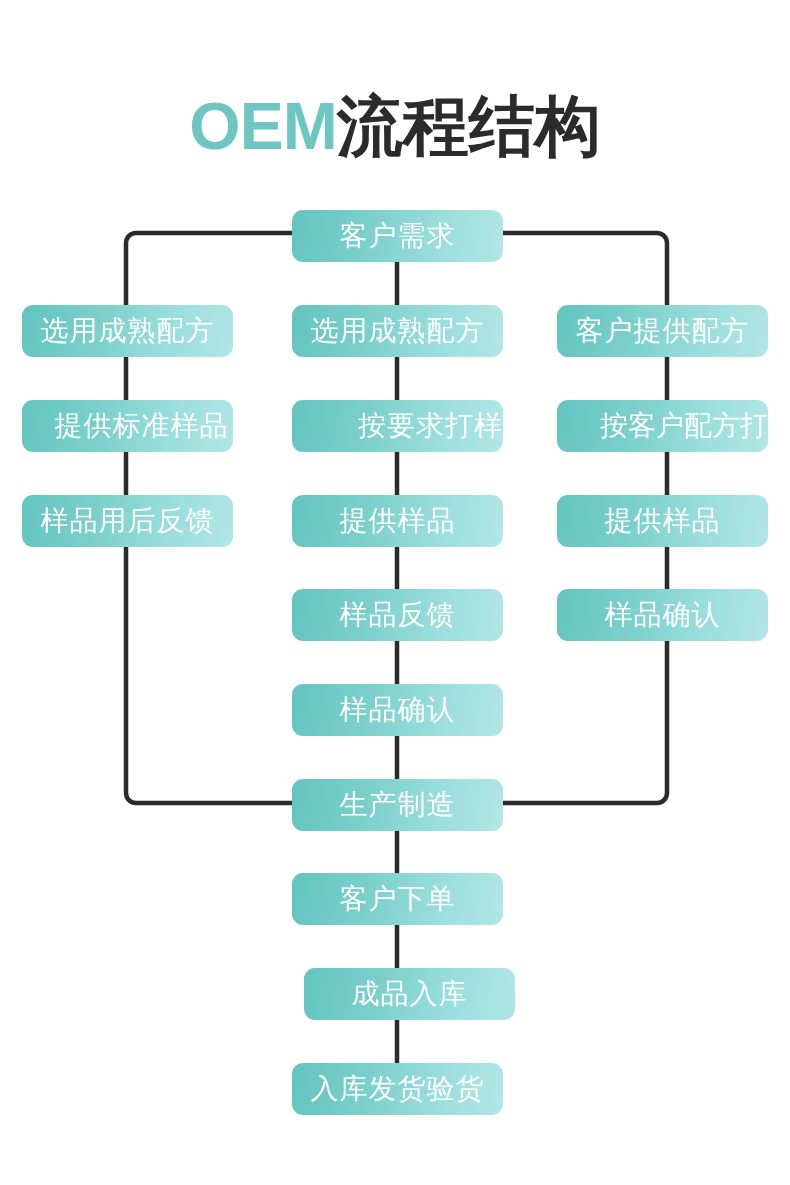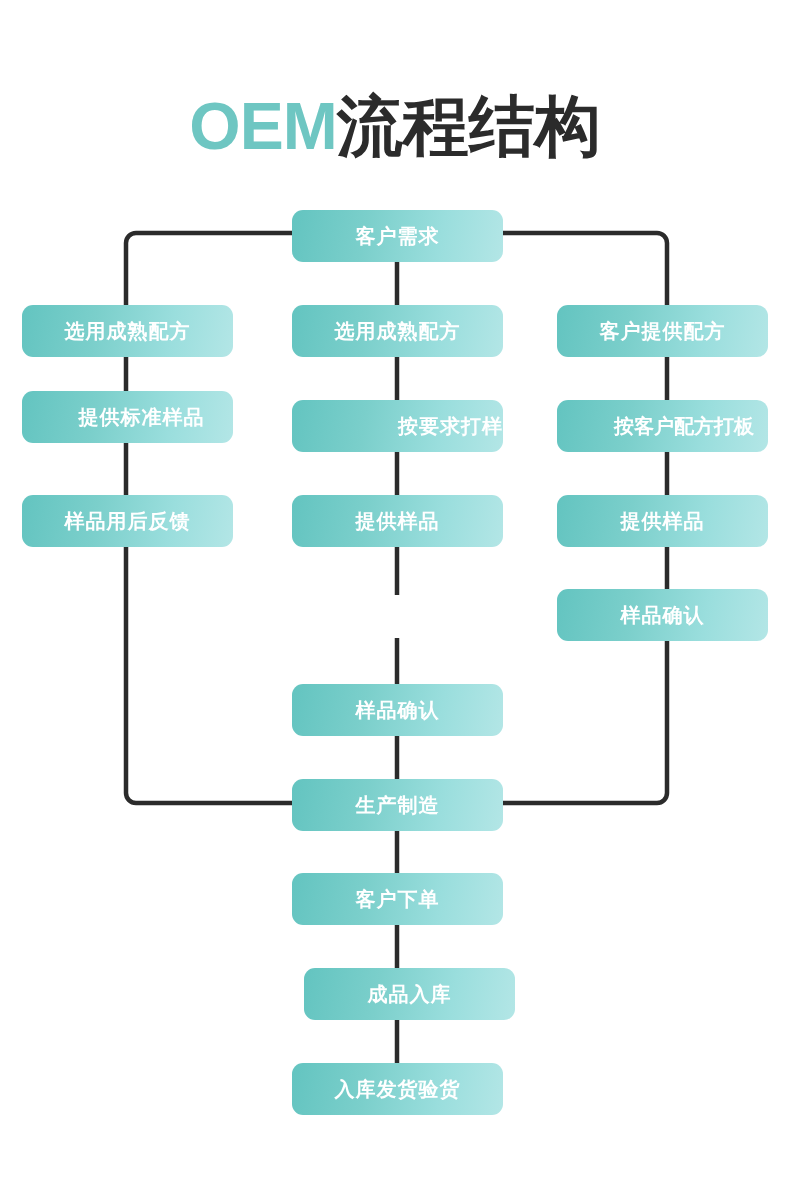--- a/index.html
+++ b/index.html
@@ -54,22 +54,22 @@
   }
 
   
   .node {
     position: absolute;
     height: 52px;
     width: 211px;
     border-radius: 11px;
     background: linear-gradient(100deg, #63c4c0 0%, #7bcfcb 35%, #9adedd 70%, #b3e6e6 100%);
     color: #ffffff;
-    font-size: 20px;
-    font-weight: 700;
+    font-size: 28px;
+    font-weight: 400;
     line-height: 52px;
     text-align: center;
     white-space: nowrap;
     letter-spacing: 1px;
     box-sizing: border-box;
   }
   .node.w-wide { letter-spacing: 0px; padding-left: 43px; }
 
   
   .col-left   { left: 22px; }
@@ -108,26 +108,27 @@
 
       <line x1="397" y1="923" x2="397" y2="975"></line>
 
       <line x1="397" y1="1018" x2="397" y2="1070"></line>
     </g>
   </svg>
 
   <div class="node col-mid" style="top:210px;">客户需求</div>
 
   <div class="node col-left" style="top:305px;">选用成熟配方</div>
-  <div class="node col-left" style="top:391px;padding-left:28px;">提供标准样品</div>
+  <div class="node col-left" style="top:400px;padding-left:28px;">提供标准样品</div>
   <div class="node col-left" style="top:495px;">样品用后反馈</div>
 
   <div class="node col-mid" style="top:305px;">选用成熟配方</div>
   <div class="node col-mid" style="top:400px;text-align:right;">按要求打样</div>
   <div class="node col-mid" style="top:495px;">提供样品</div>
+  <div class="node col-mid" style="top:589px;">样品反馈</div>
   <div class="node col-mid" style="top:684px;">样品确认</div>
 
   <div class="node col-right" style="top:305px;">客户提供配方</div>
   <div class="node col-right w-wide" style="top:400px;">按客户配方打板</div>
   <div class="node col-right" style="top:495px;">提供样品</div>
   <div class="node col-right" style="top:589px;">样品确认</div>
 
   <div class="node col-mid" style="top:779px;">生产制造</div>
 
   <div class="node col-mid" style="top:873px;">客户下单</div>

